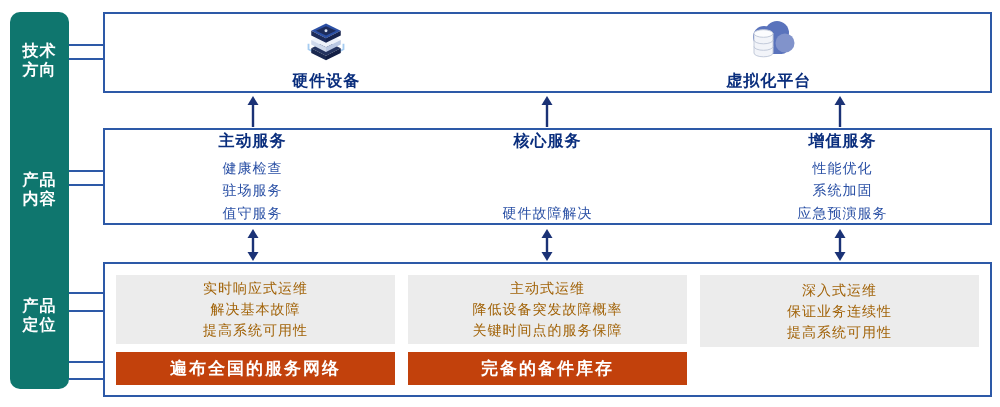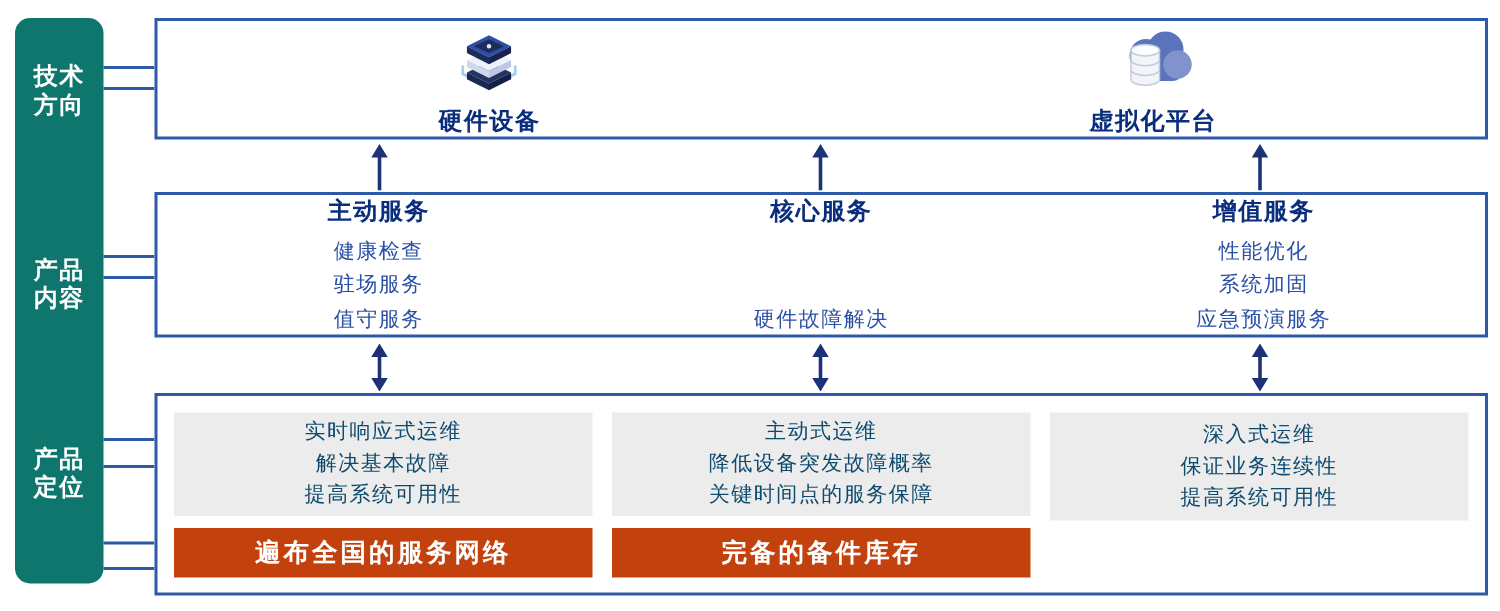--- a/index.html
+++ b/index.html
@@ -30,21 +30,21 @@
   .tech-label{font-size:16px;font-weight:bold;color:#0a2e7d;letter-spacing:1px;line-height:20px;}
 
   
   .svc-title{font-size:16px;font-weight:bold;color:#0a2e7d;letter-spacing:1px;line-height:22px;margin-bottom:3px;}
   .svc-item{font-size:14px;color:#2a50a5;line-height:19px;letter-spacing:1px;}
 
   
   .pos-col{flex:1;display:flex;flex-direction:column;}
   .gray-box{height:72px;background:#ececec;display:flex;flex-direction:column;
             align-items:center;justify-content:center;}
-  .gray-line{font-size:14px;color:#0c4a6e;line-height:21px;letter-spacing:1px;}
+  .gray-line{font-size:14px;color:#a16207;line-height:21px;letter-spacing:1px;}
   .blue-bar{margin-top:8px;height:34px;background:#c2410c;color:#ffffff;
             font-size:17px;font-weight:bold;letter-spacing:2px;
             display:flex;align-items:center;justify-content:center;}
 
   
   .arrow{position:absolute;width:12px;}
   .arrow svg{display:block;}
 </style>
 </head>
 <body>

